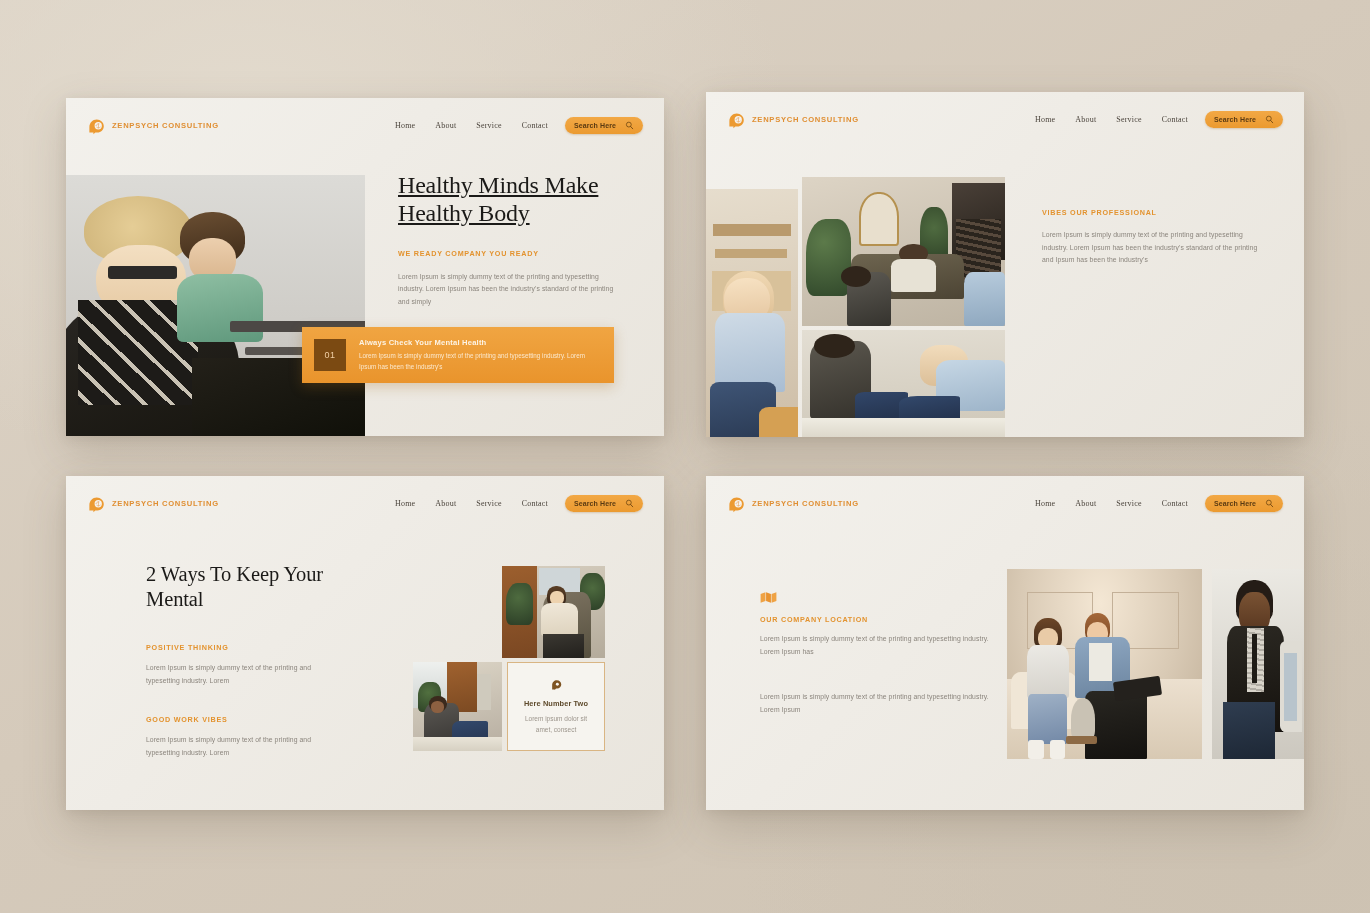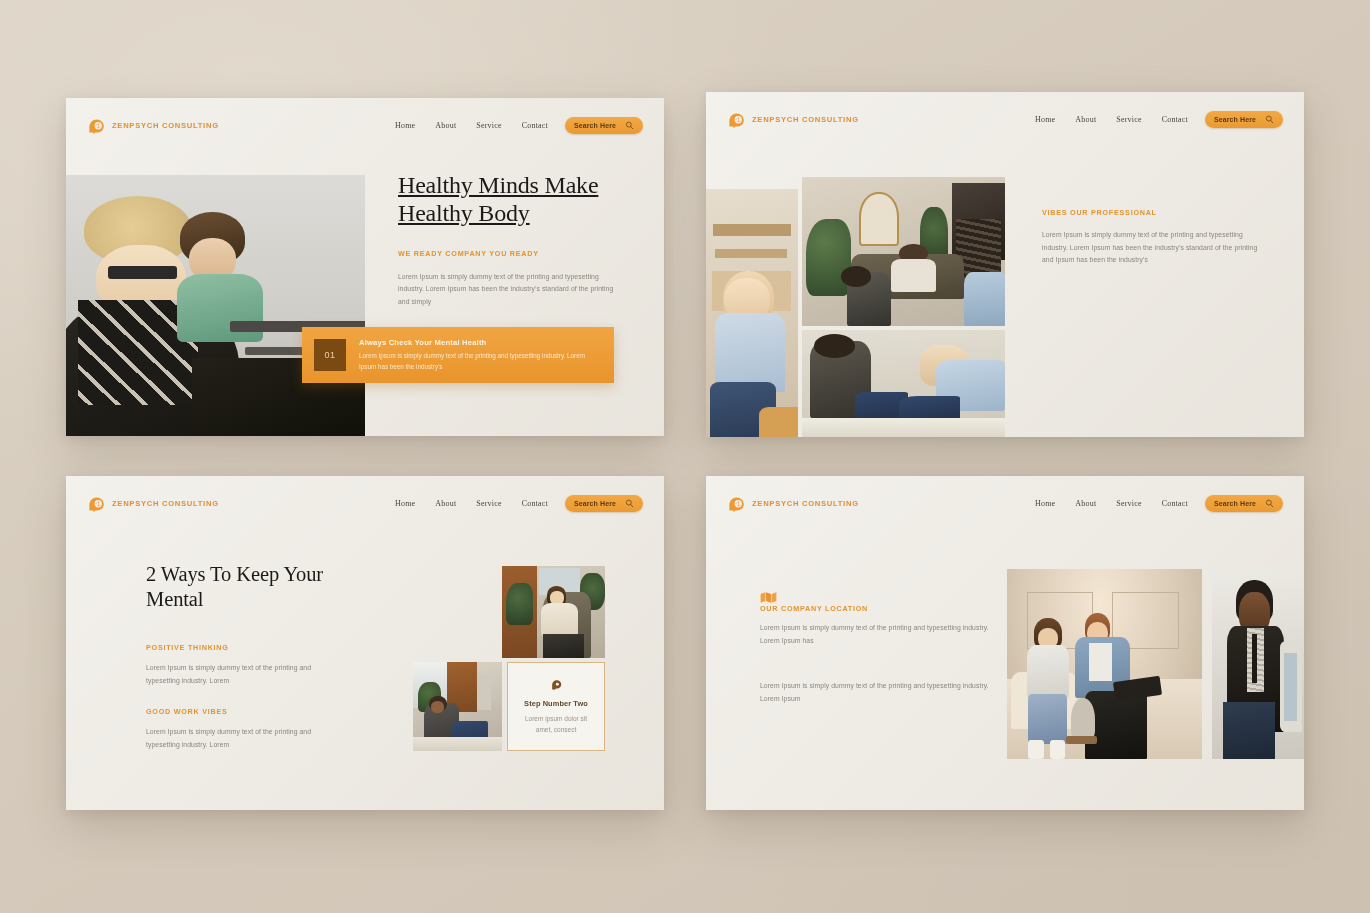--- a/index.html
+++ b/index.html
@@ -110,21 +110,21 @@
   .s2-avatar { width: 26px; height: 26px; overflow: hidden; flex: 0 0 26px; }
   .s2-name { color: #7a5a2c; font-size: 7.6px; font-weight: 700; letter-spacing: 0.15px; }
   .s2-handle { color: #a9a29a; font-size: 6.8px; margin-top: 3px; }
   .s2-eyebrow { margin-top: 27px; }
   .s2-copy { margin-top: 12px; width: 228px; }
 
   
   .s3-left { position: absolute; left: 80px; top: 86px; width: 200px; }
   .s3-title { font-size: 20.5px; line-height: 1.2; letter-spacing: -0.1px; }
   .s3-eyebrow-1 { margin-top: 32px; }
-  .s3-eyebrow-2 { margin-top: 20px; }
+  .s3-eyebrow-2 { margin-top: 28px; }
   .s3-copy { margin-top: 10px; width: 182px; }
 
   .s3-grid { position: absolute; left: 347px; top: 90px; width: 192px; height: 185px; }
   .s3-box { position: absolute; overflow: hidden; }
   .b-1 { left: 0;   top: 0;   width: 84px;  height: 92px; }
   .b-2 { left: 89px; top: 0;  width: 103px; height: 92px; }
   .b-3 { left: 0;   top: 96px; width: 89px; height: 89px; }
   .b-4 { left: 94px; top: 96px; width: 98px; height: 89px; }
   .step-card {
     background: #f6f4ef; border: 1px solid #d9b583;
@@ -133,21 +133,21 @@
     justify-content: center; padding: 6px 8px; text-align: center;
   }
   .step-ico { width: 13px; height: 13px; display: block; margin-bottom: 8px; }
   .step-title { color: #5e4a2c; font-size: 7.4px; font-weight: 700; letter-spacing: 0.1px; }
   .step-copy { color: #9c958c; font-size: 6.5px; line-height: 1.6; margin-top: 6px; }
 
   
   .s4-left { position: absolute; left: 54px; top: 86px; width: 240px; }
   .s4-title { font-size: 20.5px; line-height: 1.2; letter-spacing: -0.15px; }
   .s4-mapico { width: 17px; height: 13px; display: block; margin-top: 29px; }
-  .s4-eyebrow { }
+  .s4-eyebrow { margin-top: 11px; }
   .s4-copy-1 { margin-top: 9px; width: 232px; }
   .s4-copy-2 { margin-top: 33px; width: 232px; }
 
   .s4-photos { position: absolute; left: 301px; top: 93px; height: 190px; }
   .p-a { position: absolute; left: 0;   top: 0; width: 195px; height: 190px; overflow: hidden; }
   .p-b { position: absolute; left: 205px; top: 0; width: 92px;  height: 190px; overflow: hidden; }
 
   
   .ph { width: 100%; height: 100%; position: relative; }
   .ph i { position: absolute; display: block; }
@@ -347,21 +347,21 @@
           <i style="left:44%;top:66%;width:40%;height:34%;background:linear-gradient(170deg,#33496c,#22304a);border-radius:22% 6% 4% 4%"></i>
           <i style="left:0;top:84%;width:100%;height:16%;background:linear-gradient(180deg,#e9e4d8,#d6d0c2)"></i>
         </div>
       </div>
       <div class="s3-box b-4">
         <div class="step-card">
           <svg class="step-ico" viewBox="0 0 24 24">
             <path d="M4 21V13c0-5 3.8-8.9 8.6-8.9 4.5 0 8.2 3.5 8.2 7.9 0 4.2-3.4 7.4-7.6 7.4h-2.1L8.7 22v-1h-4.7z" fill="#7d5322"></path>
             <circle cx="13.6" cy="11.6" r="2.7" fill="#f6f4ef"></circle>
           </svg>
-          <div class="step-title">Step Number Two</div>
+          <div class="step-title">Here Number Two</div>
           <div class="step-copy">Lorem ipsum dolor sit amet, consect</div>
         </div>
       </div>
     </div>
   </section>
 
   <section class="slide s4">
     <nav class="nav">
       <div class="brand">
         <svg class="brand-mark" viewBox="0 0 24 24">

